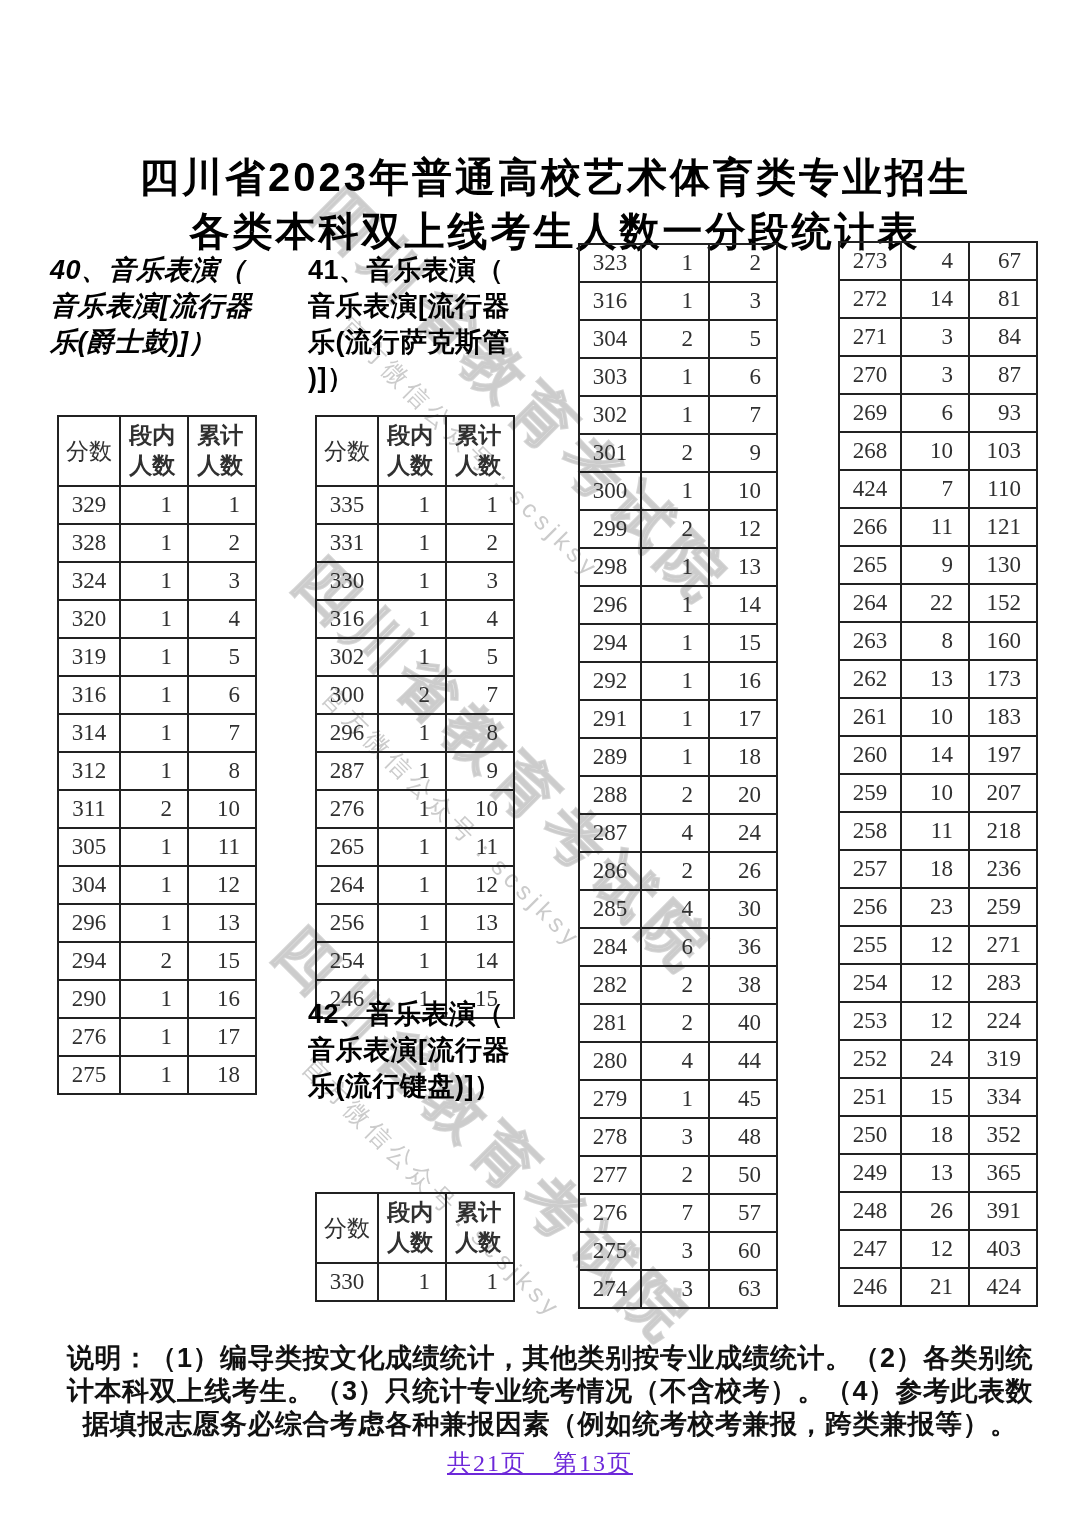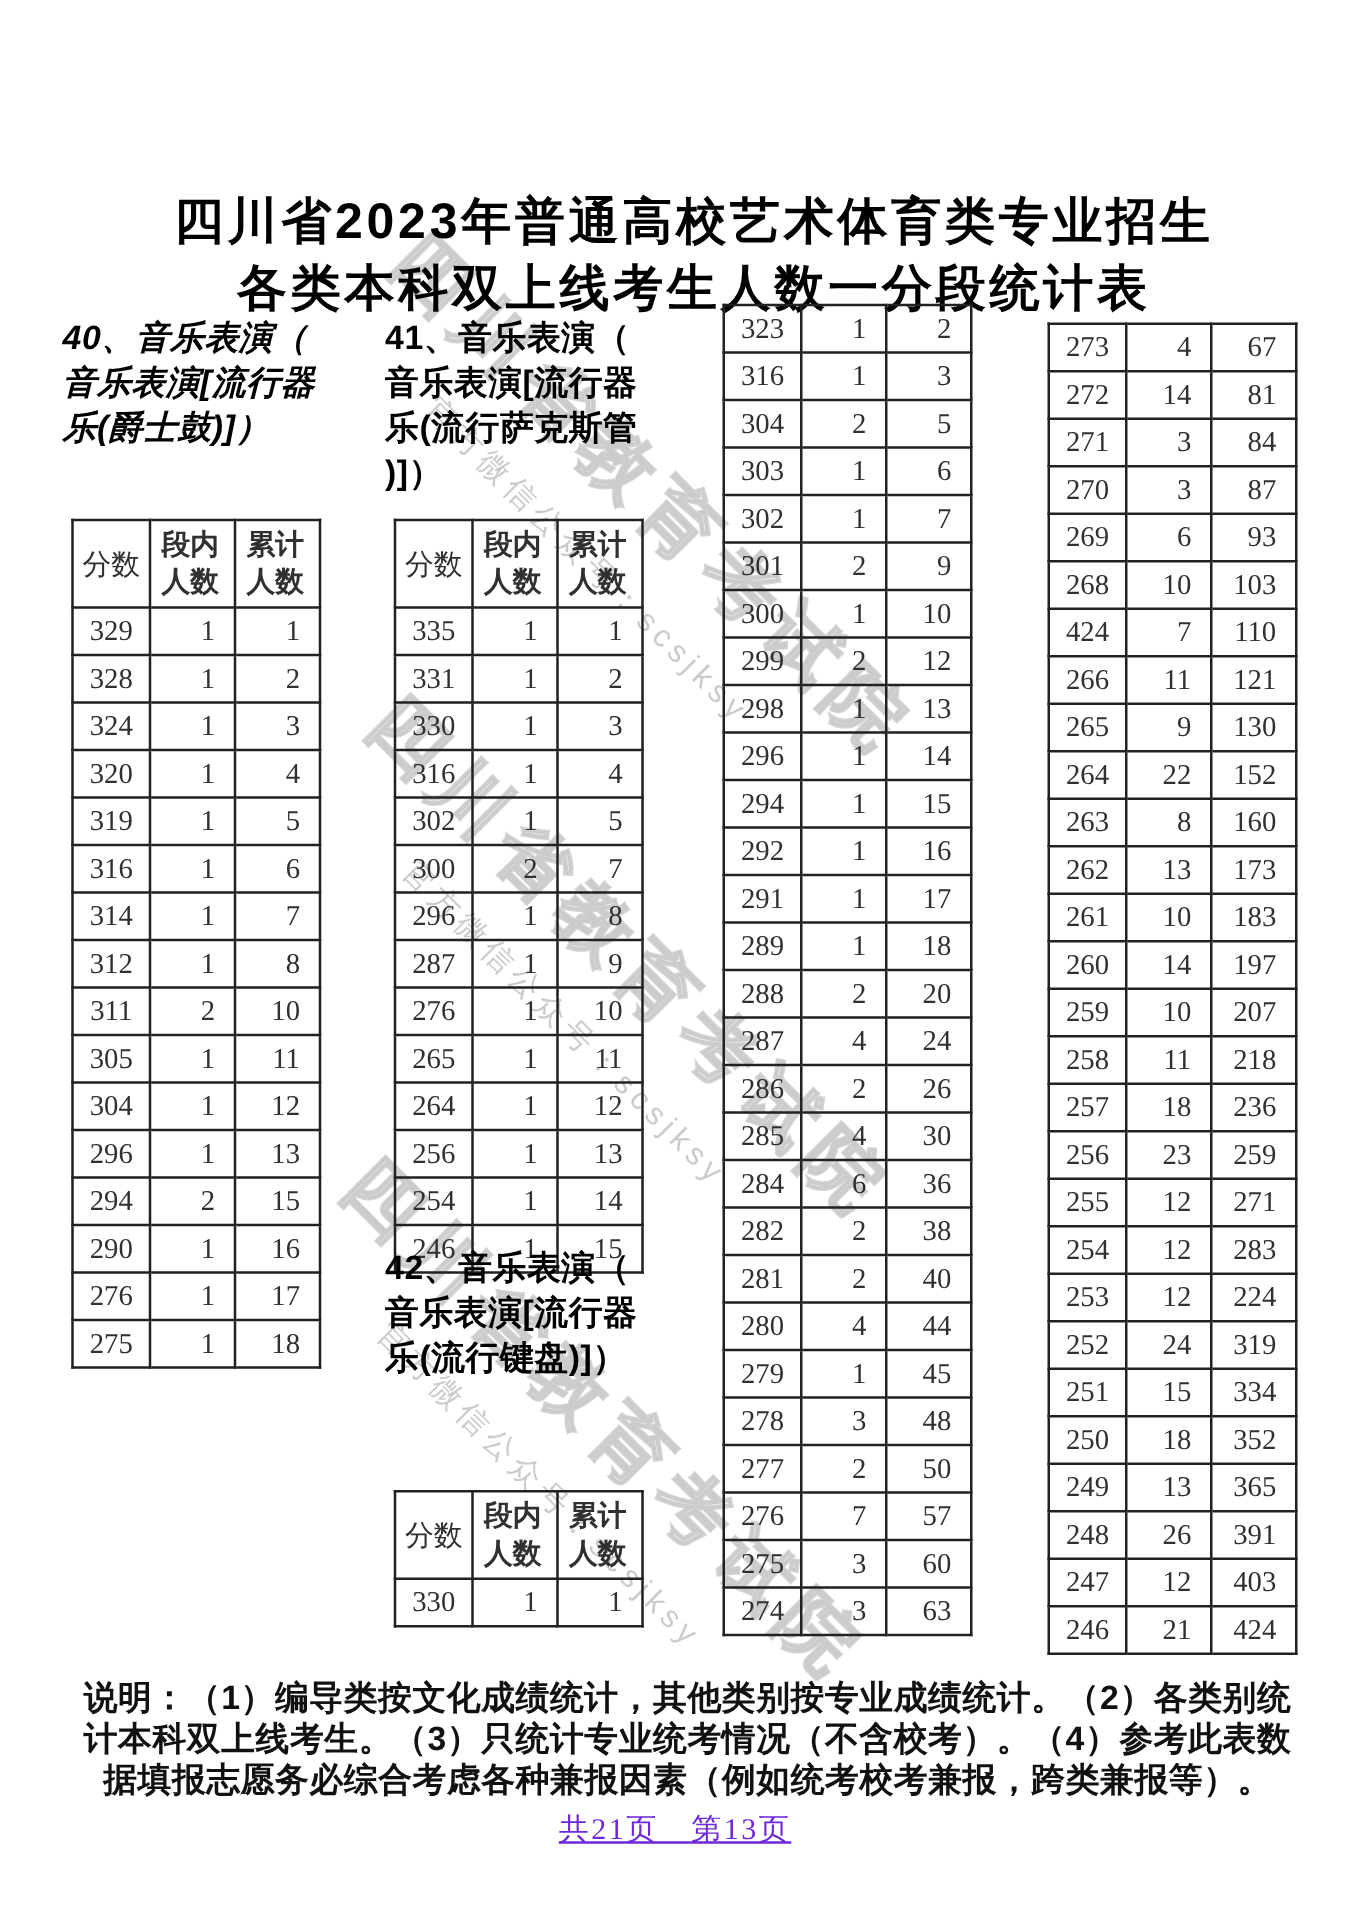--- a/index.html
+++ b/index.html
@@ -29,21 +29,21 @@
   .col-score{width:62px;}
   .col-seg{width:68px;}
   .col-cum{width:68px;}
   td.c-score{text-align:center;}
   td.c-num{text-align:right;padding-right:15px;}
   .hdr-wrap{display:inline-block;width:2.15em;word-break:break-all;line-height:1.3;text-align:left;font-weight:bold;}
   .t40{left:57px;top:415px;}
   .t41{left:315px;top:415px;}
   .t42{left:315px;top:1192px;}
   .cont1{left:578px;top:243px;}
-  .cont2{left:838px;top:258px;}
+  .cont2{left:838px;top:241px;}
 
   
   .watermark{position:absolute;width:480px;height:0;display:flex;justify-content:center;
              pointer-events:none;z-index:0;}
   .wm-inner{transform:rotate(45deg);text-align:center;}
   .wm-big{font-family:"Liberation Sans",sans-serif;font-weight:bold;font-size:60px;
           letter-spacing:10px;white-space:nowrap;color:rgba(195,195,195,0.30);
           -webkit-text-stroke:2px rgba(165,165,165,0.45);}
   .wm-small{font-family:"Liberation Sans",sans-serif;font-size:25px;letter-spacing:5px;
             white-space:nowrap;color:rgba(160,160,160,0.55);margin-top:16px;}

